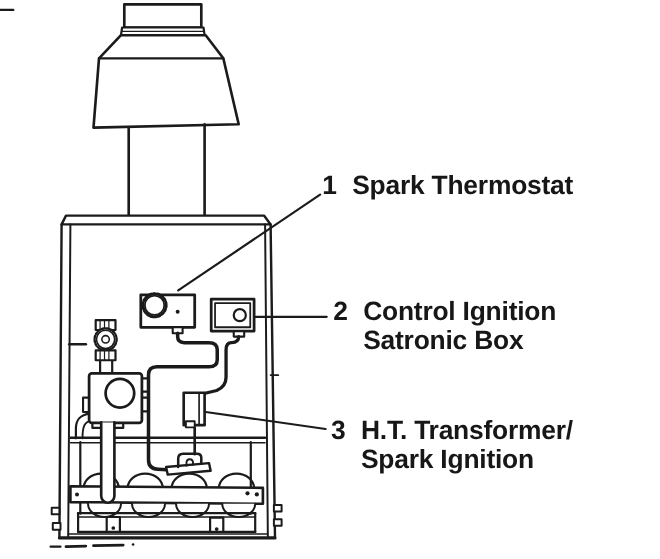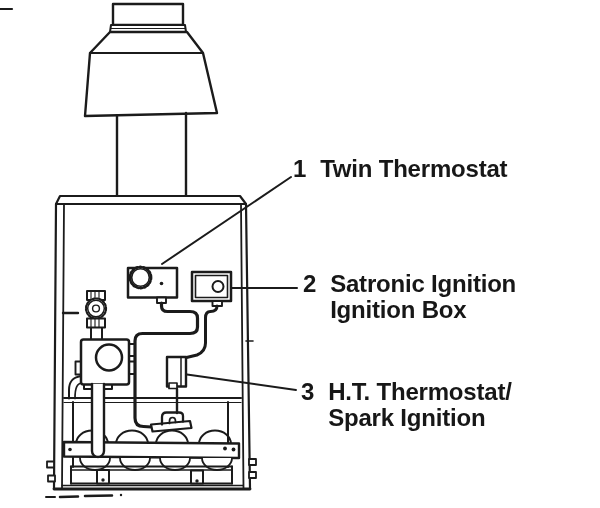--- a/index.html
+++ b/index.html
@@ -164,33 +164,33 @@
     <g>
       <path d="M291,177 L162,264" stroke-width="2"></path>
       <path d="M232,288 L297,288" stroke-width="2"></path>
       <path d="M187,374.5 L296,390" stroke-width="1.9"></path>
     </g>
   </svg>
 
   <div class="callout c1">
     <span class="num">1</span>
     <span class="txt">
-      <span>Twin Thermostat</span><br>
+      <span>Spark Thermostat</span><br>
     </span>
   </div>
 
   <div class="callout c2">
     <span class="num">2</span>
     <span class="txt">
-      <span>Satronic Ignition</span><br>
-      <span>Ignition Box</span>
+      <span>Control Ignition</span><br>
+      <span>Satronic Box</span>
     </span>
   </div>
 
   <div class="callout c3">
     <span class="num">3</span>
     <span class="txt">
-      <span>H.T. Thermostat/</span><br>
+      <span>H.T. Transformer/</span><br>
       <span>Spark Ignition</span>
     </span>
   </div>
 
 </div>
 
 </body></html>

